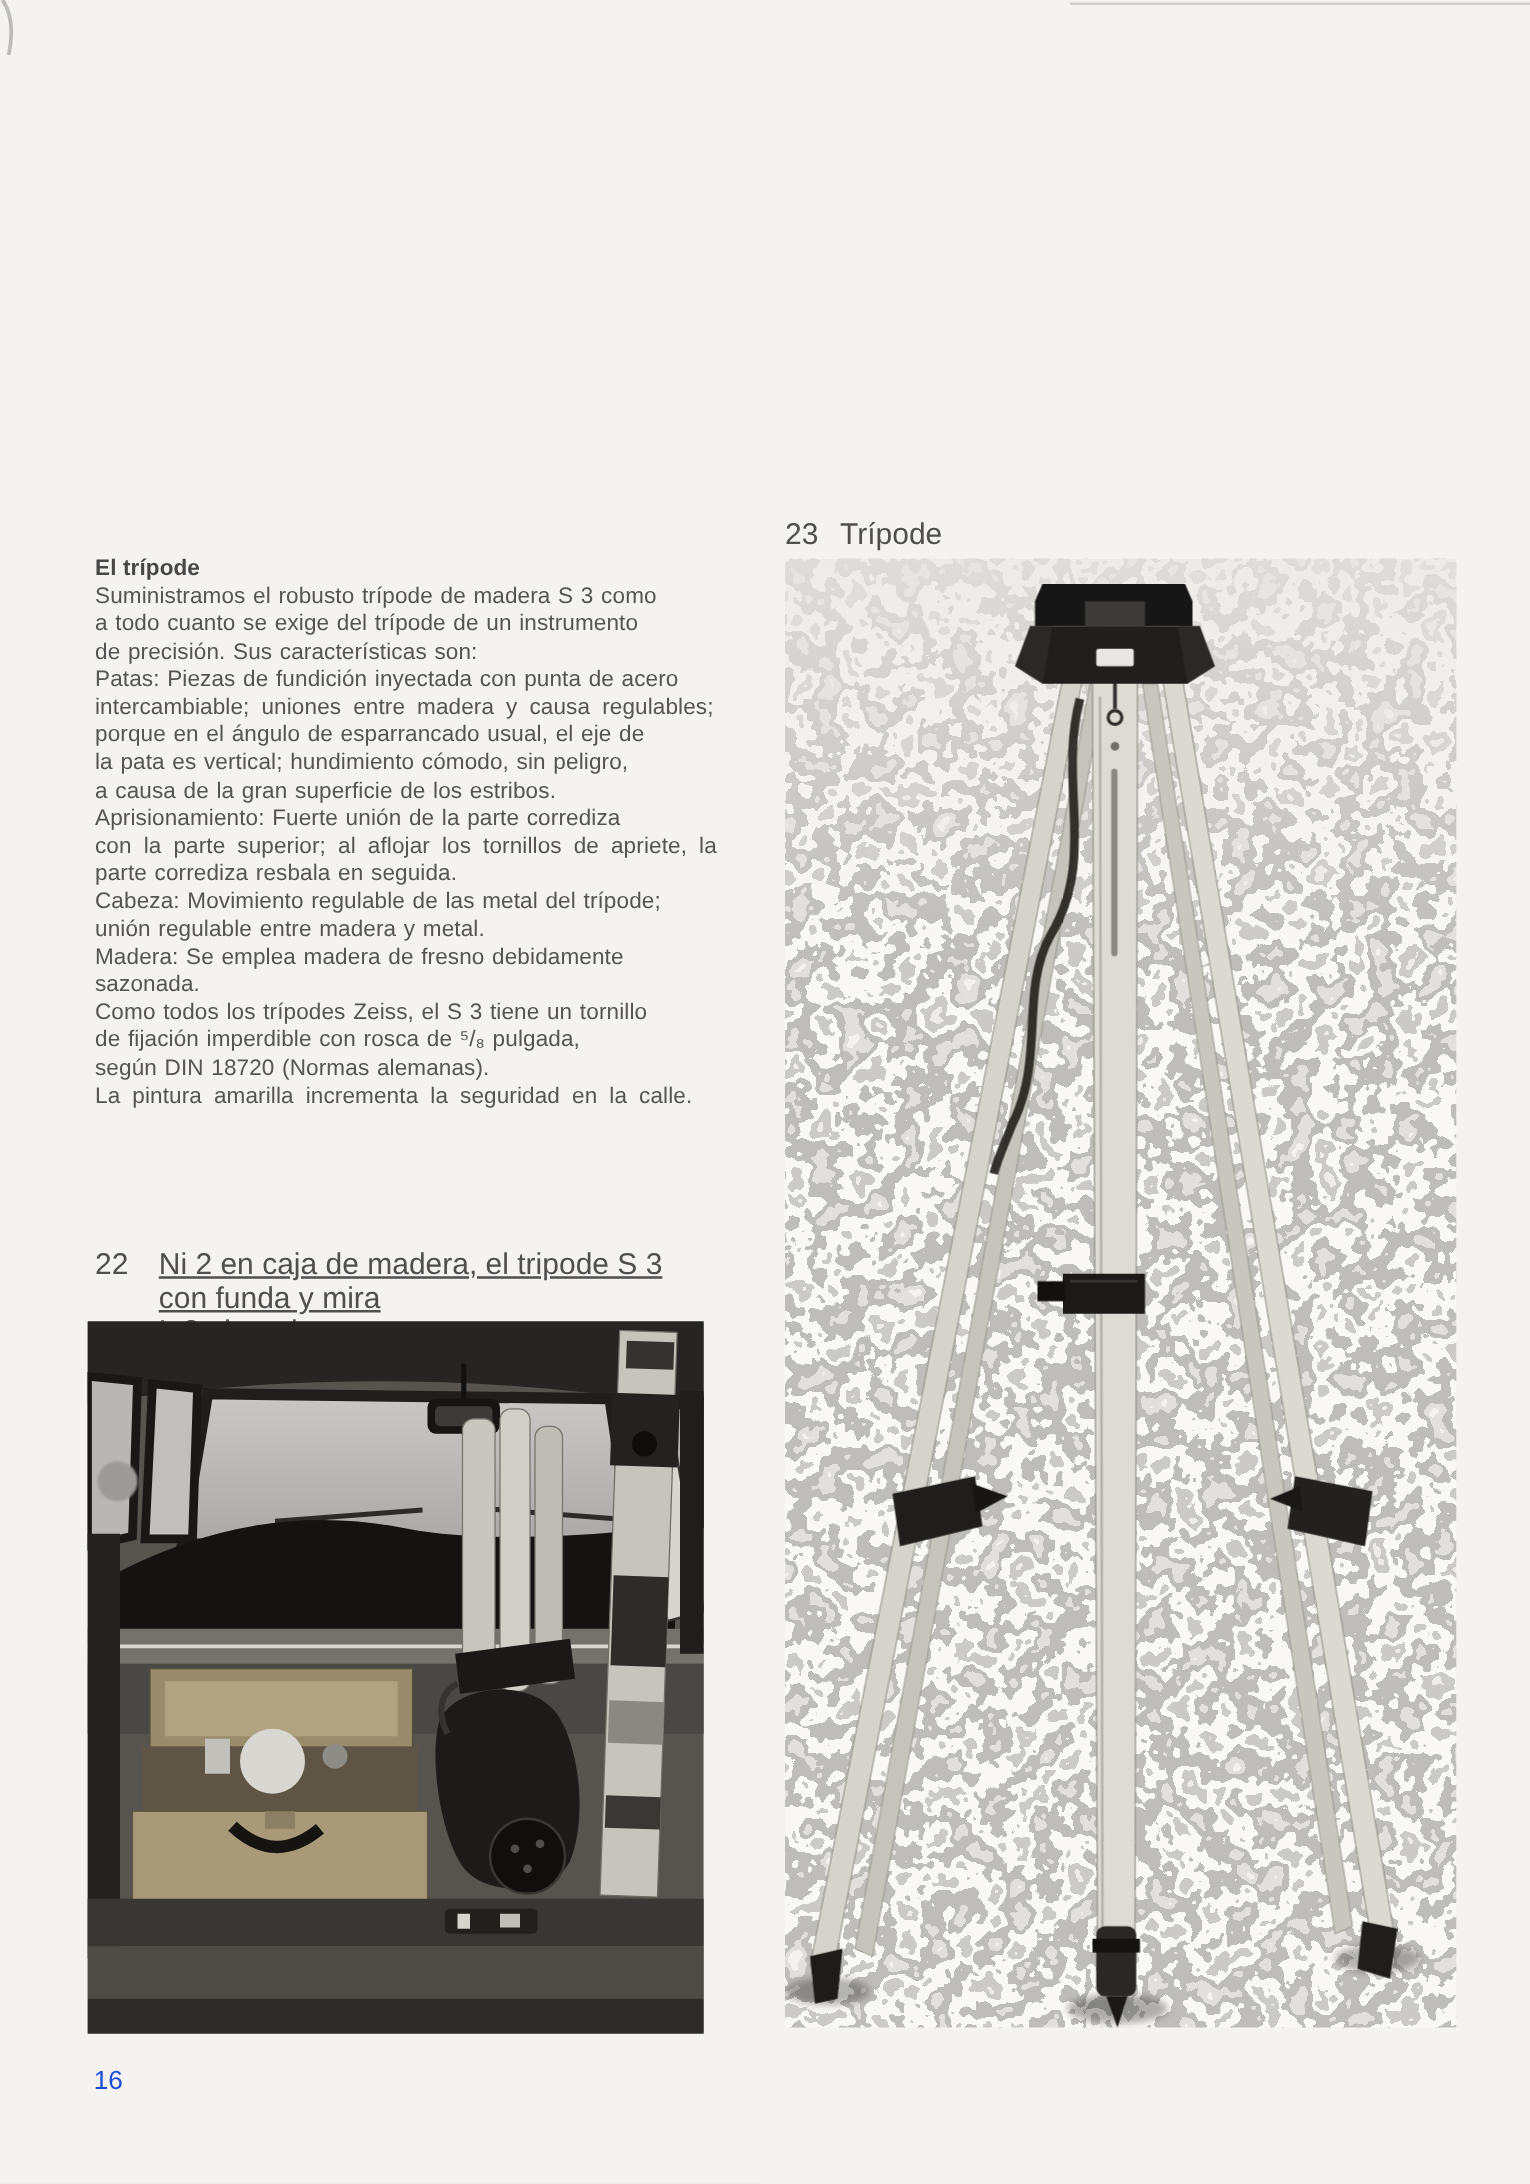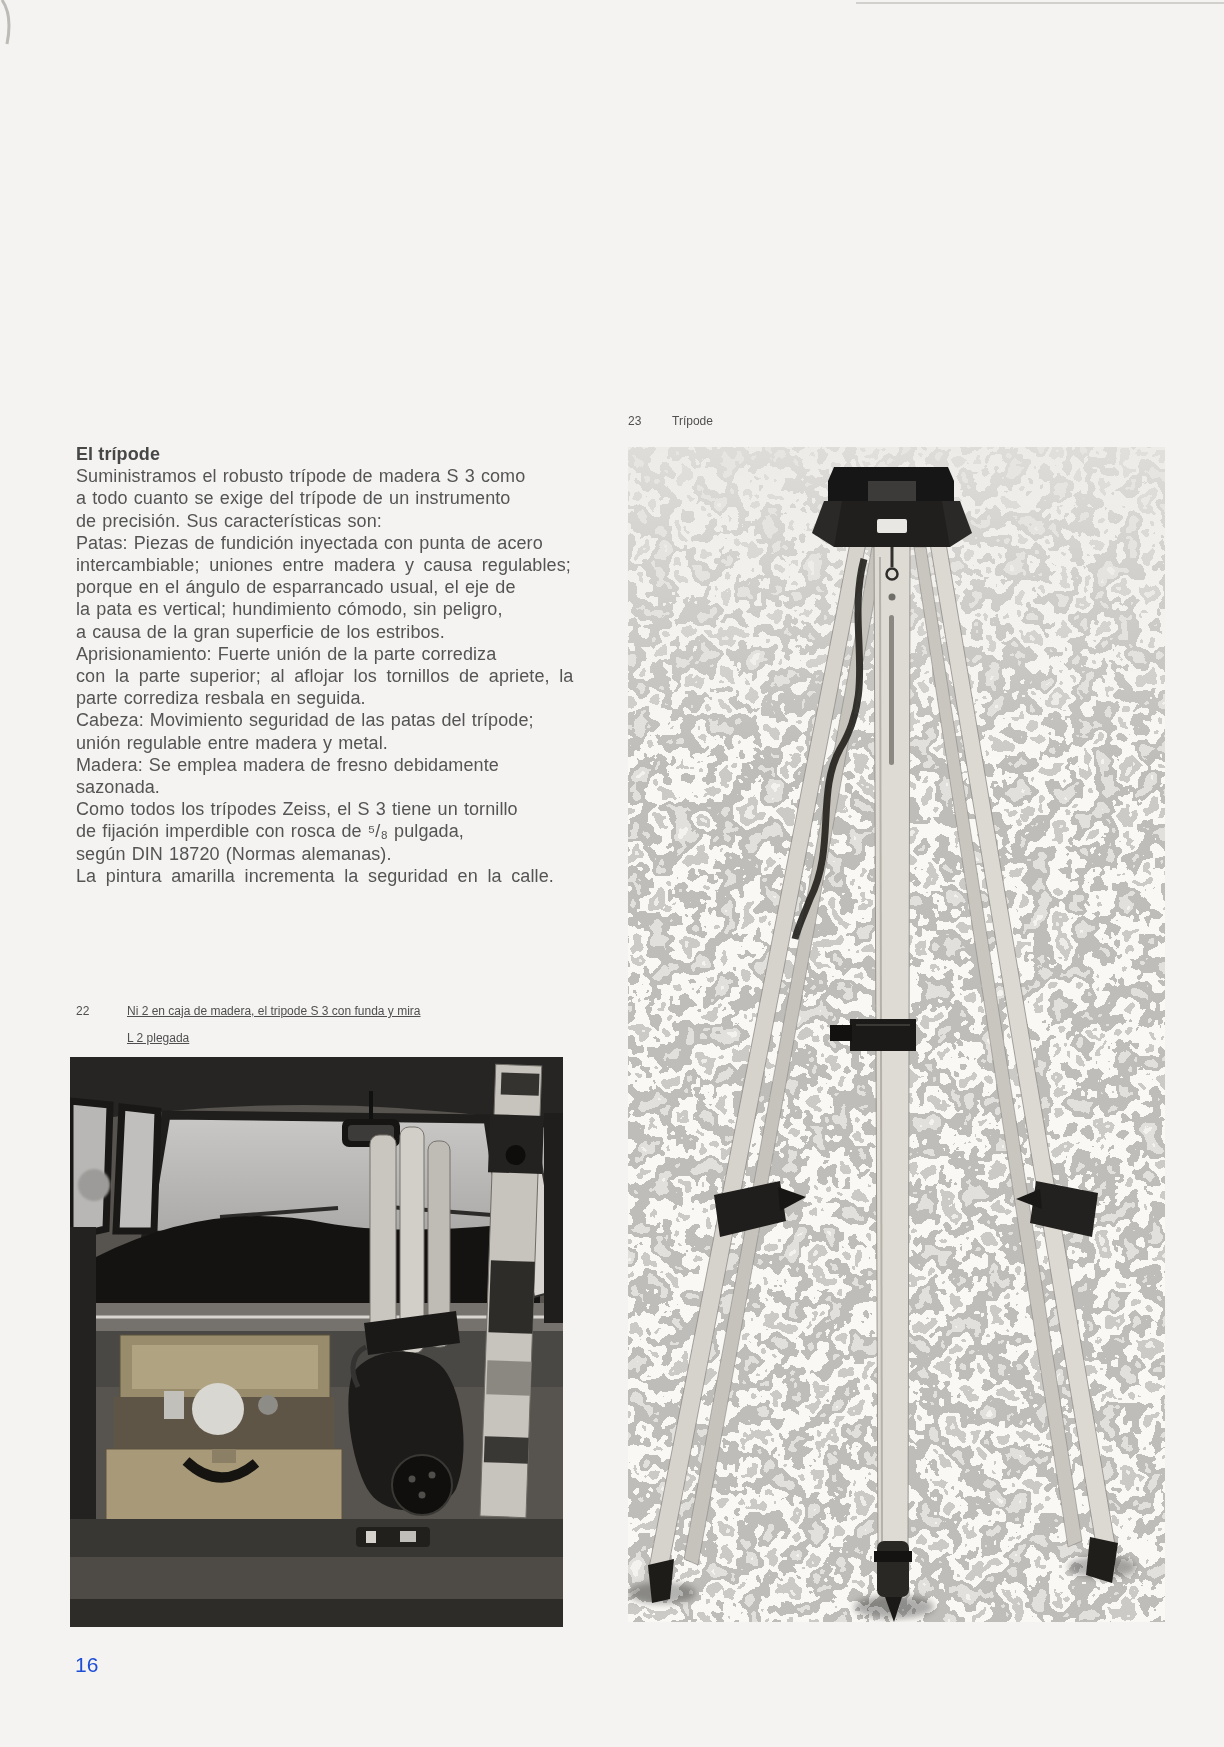--- a/index.html
+++ b/index.html
@@ -16,21 +16,21 @@
   .top-edge-line{position:absolute;left:856px;top:2px;width:368px;height:2px;background:#c9c7c3;opacity:.8;}
   .corner-artifact{position:absolute;left:0;top:0;}
 
   
   .article{position:absolute;left:76px;top:443px;width:545px;font-size:18px;line-height:22.2px;letter-spacing:.1px;}
   .article .h{font-weight:bold;color:#474747;}
   .article .ln{white-space:nowrap;color:#545454;word-spacing:1px;}
   .article .ln.just{word-spacing:4.5px;}
 
   
-  .cap{position:absolute;font-size:12px;color:#4f4f4f;}
+  .cap{position:absolute;font-size:24px;color:#4f4f4f;}
   .cap23{left:628px;top:414px;}
   .cap23 .capnum{display:inline-block;width:44px;}
   .cap22{left:76px;top:998px;width:470px;line-height:27px;}
   .cap22 .capnum{position:absolute;left:0;top:0;}
   .cap22 .captext22{display:block;margin-left:51px;text-decoration:underline;}
 
   
   .photo{position:absolute;margin:0;padding:0;}
   .photo svg{display:block;}
   .photo-tripod{left:628px;top:447px;width:537px;height:1175px;}
@@ -54,21 +54,21 @@
     <div class="ln">a todo cuanto se exige del trípode de un instrumento</div>
     <div class="ln">de precisión. Sus características son:</div>
     <div class="ln">Patas: Piezas de fundición inyectada con punta de acero</div>
     <div class="ln just">intercambiable; uniones entre madera y causa regulables;</div>
     <div class="ln">porque en el ángulo de esparrancado usual, el eje de</div>
     <div class="ln">la pata es vertical; hundimiento cómodo, sin peligro,</div>
     <div class="ln">a causa de la gran superficie de los estribos.</div>
     <div class="ln">Aprisionamiento: Fuerte unión de la parte corrediza</div>
     <div class="ln just">con la parte superior; al aflojar los tornillos de apriete, la</div>
     <div class="ln">parte corrediza resbala en seguida.</div>
-    <div class="ln">Cabeza: Movimiento seguridad de las patas del trípode;</div>
+    <div class="ln">Cabeza: Movimiento regulable de las metal del trípode;</div>
     <div class="ln">unión regulable entre madera y metal.</div>
     <div class="ln">Madera: Se emplea madera de fresno debidamente</div>
     <div class="ln">sazonada.</div>
     <div class="ln">Como todos los trípodes Zeiss, el S 3 tiene un tornillo</div>
     <div class="ln">de fijación imperdible con rosca de ⁵/₈ pulgada,</div>
     <div class="ln">según DIN 18720 (Normas alemanas).</div>
     <div class="ln just">La pintura amarilla incrementa la seguridad en la calle.</div>
   </section>
 
   <div class="cap cap23">

